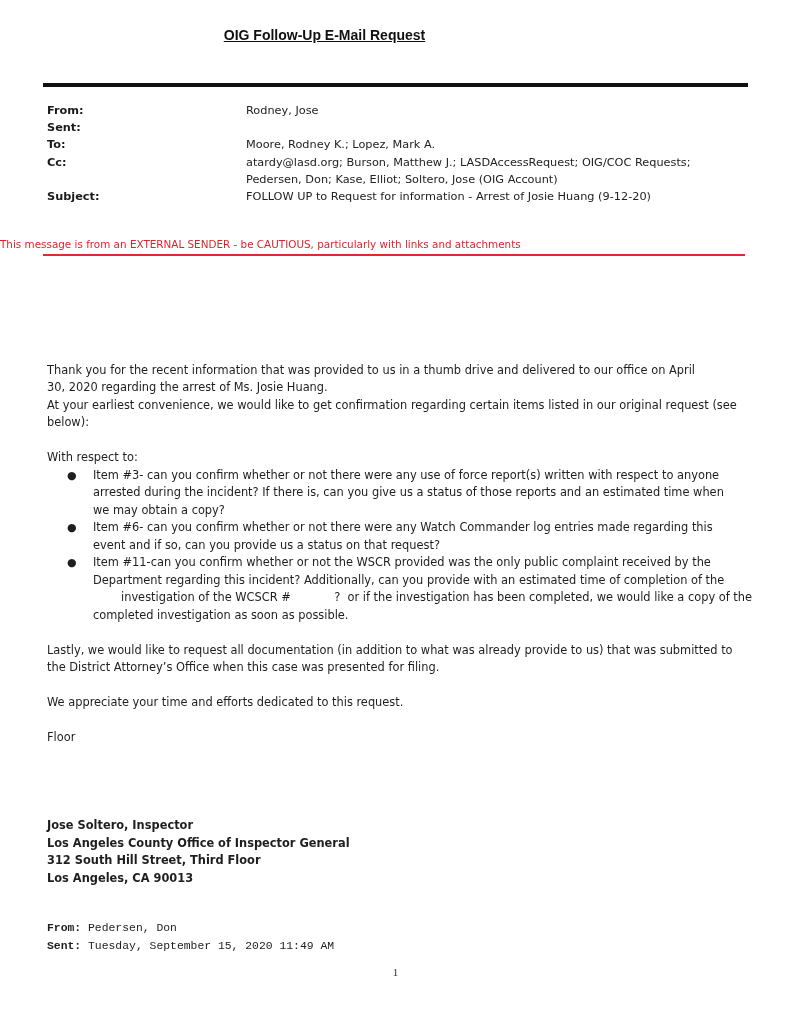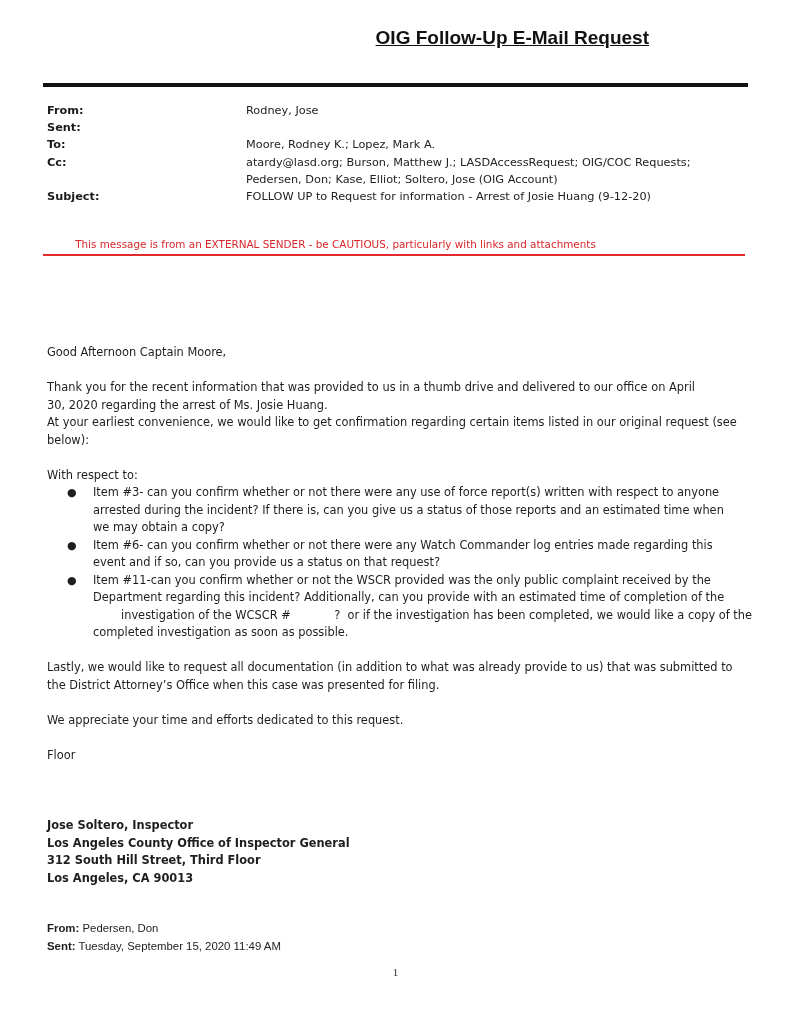--- a/index.html
+++ b/index.html
@@ -1,43 +1,43 @@
 <!DOCTYPE html>
 <html><head>
 <meta charset="utf-8">
 <style>
   html, body { margin: 0; padding: 0; background: #ffffff; }
   body { width: 791px; height: 1024px; position: relative; overflow: hidden; color: #1a1a1a; }
   .page { position: absolute; left: 0; top: 0; width: 791px; height: 1024px; }
   .title {
-    position: absolute; top: 27px; left: 0; width: 649px; text-align: right;
-    font-family: "Liberation Sans", sans-serif; font-weight: bold; font-size: 19px;
+    position: absolute; top: 27px; left: 0; width: 649px; text-align: center;
+    font-family: "Liberation Sans", sans-serif; font-weight: bold; font-size: 14px;
     text-decoration: underline; color: #111;
   }
   .thick-rule { position: absolute; left: 43px; top: 83px; width: 705px; height: 4px; background: #111; }
   .hdr { position: absolute; left: 47px; top: 102px; width: 700px; font-family: "DejaVu Sans", sans-serif; font-size: 11.3px; line-height: 17.2px; }
   .hdr-row { display: flex; }
   .hdr-label { width: 199px; font-weight: bold; color: #1a1a1a; flex: none; }
   .hdr-value { flex: 1; color: #222; }
   .warning {
-    position: absolute; left: 0; top: 238px; width: 671px; text-align: center;
+    position: absolute; left: 0; top: 238px; width: 671px; text-align: left;
     font-family: "DejaVu Sans", sans-serif; font-size: 10.4px; color: #d9262b;
   }
   .red-rule { position: absolute; left: 43px; top: 254px; width: 702px; height: 2px; background: #e02a2e; }
   .body {
     position: absolute; left: 47px; top: 344px; width: 710px;
     font-family: "DejaVu Sans", sans-serif; font-size: 11.4px; line-height: 17.5px; color: #1e1e1e;
   }
   .body p { margin: 0; }
   .gap { height: 17.5px; }
   ul.items { margin: 0; padding: 0; list-style: none; }
   ul.items li { position: relative; padding-left: 46px; }
   ul.items li .bullet { position: absolute; left: 20px; top: 0; font-size: 11px; }
   .sig { position: absolute; left: 47px; top: 817px; font-family: "DejaVu Sans", sans-serif; font-size: 11.4px; line-height: 17.5px; color: #1e1e1e; font-weight: bold; }
-  .fwd { position: absolute; left: 47px; top: 920px; font-family: Liberation Sans, sans-serif; font-size: 11.4px; line-height: 17.5px; color: #1e1e1e; }
+  .fwd { position: absolute; left: 47px; top: 920px; font-family: Liberation Mono, monospace; font-size: 11.4px; line-height: 17.5px; color: #1e1e1e; }
   .fwd b { font-weight: bold; }
   .pagenum { position: absolute; top: 966px; left: 0; width: 791px; text-align: center; font-family: "Liberation Serif", serif; font-size: 11px; color: #333; }
 </style>
 </head>
 <body>
 
 <div class="page">
   <div class="title">OIG Follow-Up E-Mail Request</div>
   <div class="thick-rule"></div>
 
@@ -63,21 +63,20 @@
     <div class="hdr-row">
       <span class="hdr-label">Subject:</span>
       <span class="hdr-value">FOLLOW UP to Request for information - Arrest of Josie Huang (9-12-20)</span>
     </div>
   </div>
 
   <div class="warning">This message is from an EXTERNAL SENDER - be CAUTIOUS, particularly with links and attachments</div>
   <div class="red-rule"></div>
 
   <div class="body">
-    <p>Good Afternoon Captain Moore,</p>
     <div class="gap"></div>
     <p>Thank you for the recent information that was provided to us in a thumb drive and delivered to our office on April</p>
     <p>30, 2020 regarding the arrest of Ms. Josie Huang.</p>
     <p>At your earliest convenience, we would like to get confirmation regarding certain items listed in our original request (see</p>
     <p>below):</p>
     <div class="gap"></div>
     <p>With respect to:</p>
     <ul class="items">
       <li>
         <span class="bullet">●</span>

